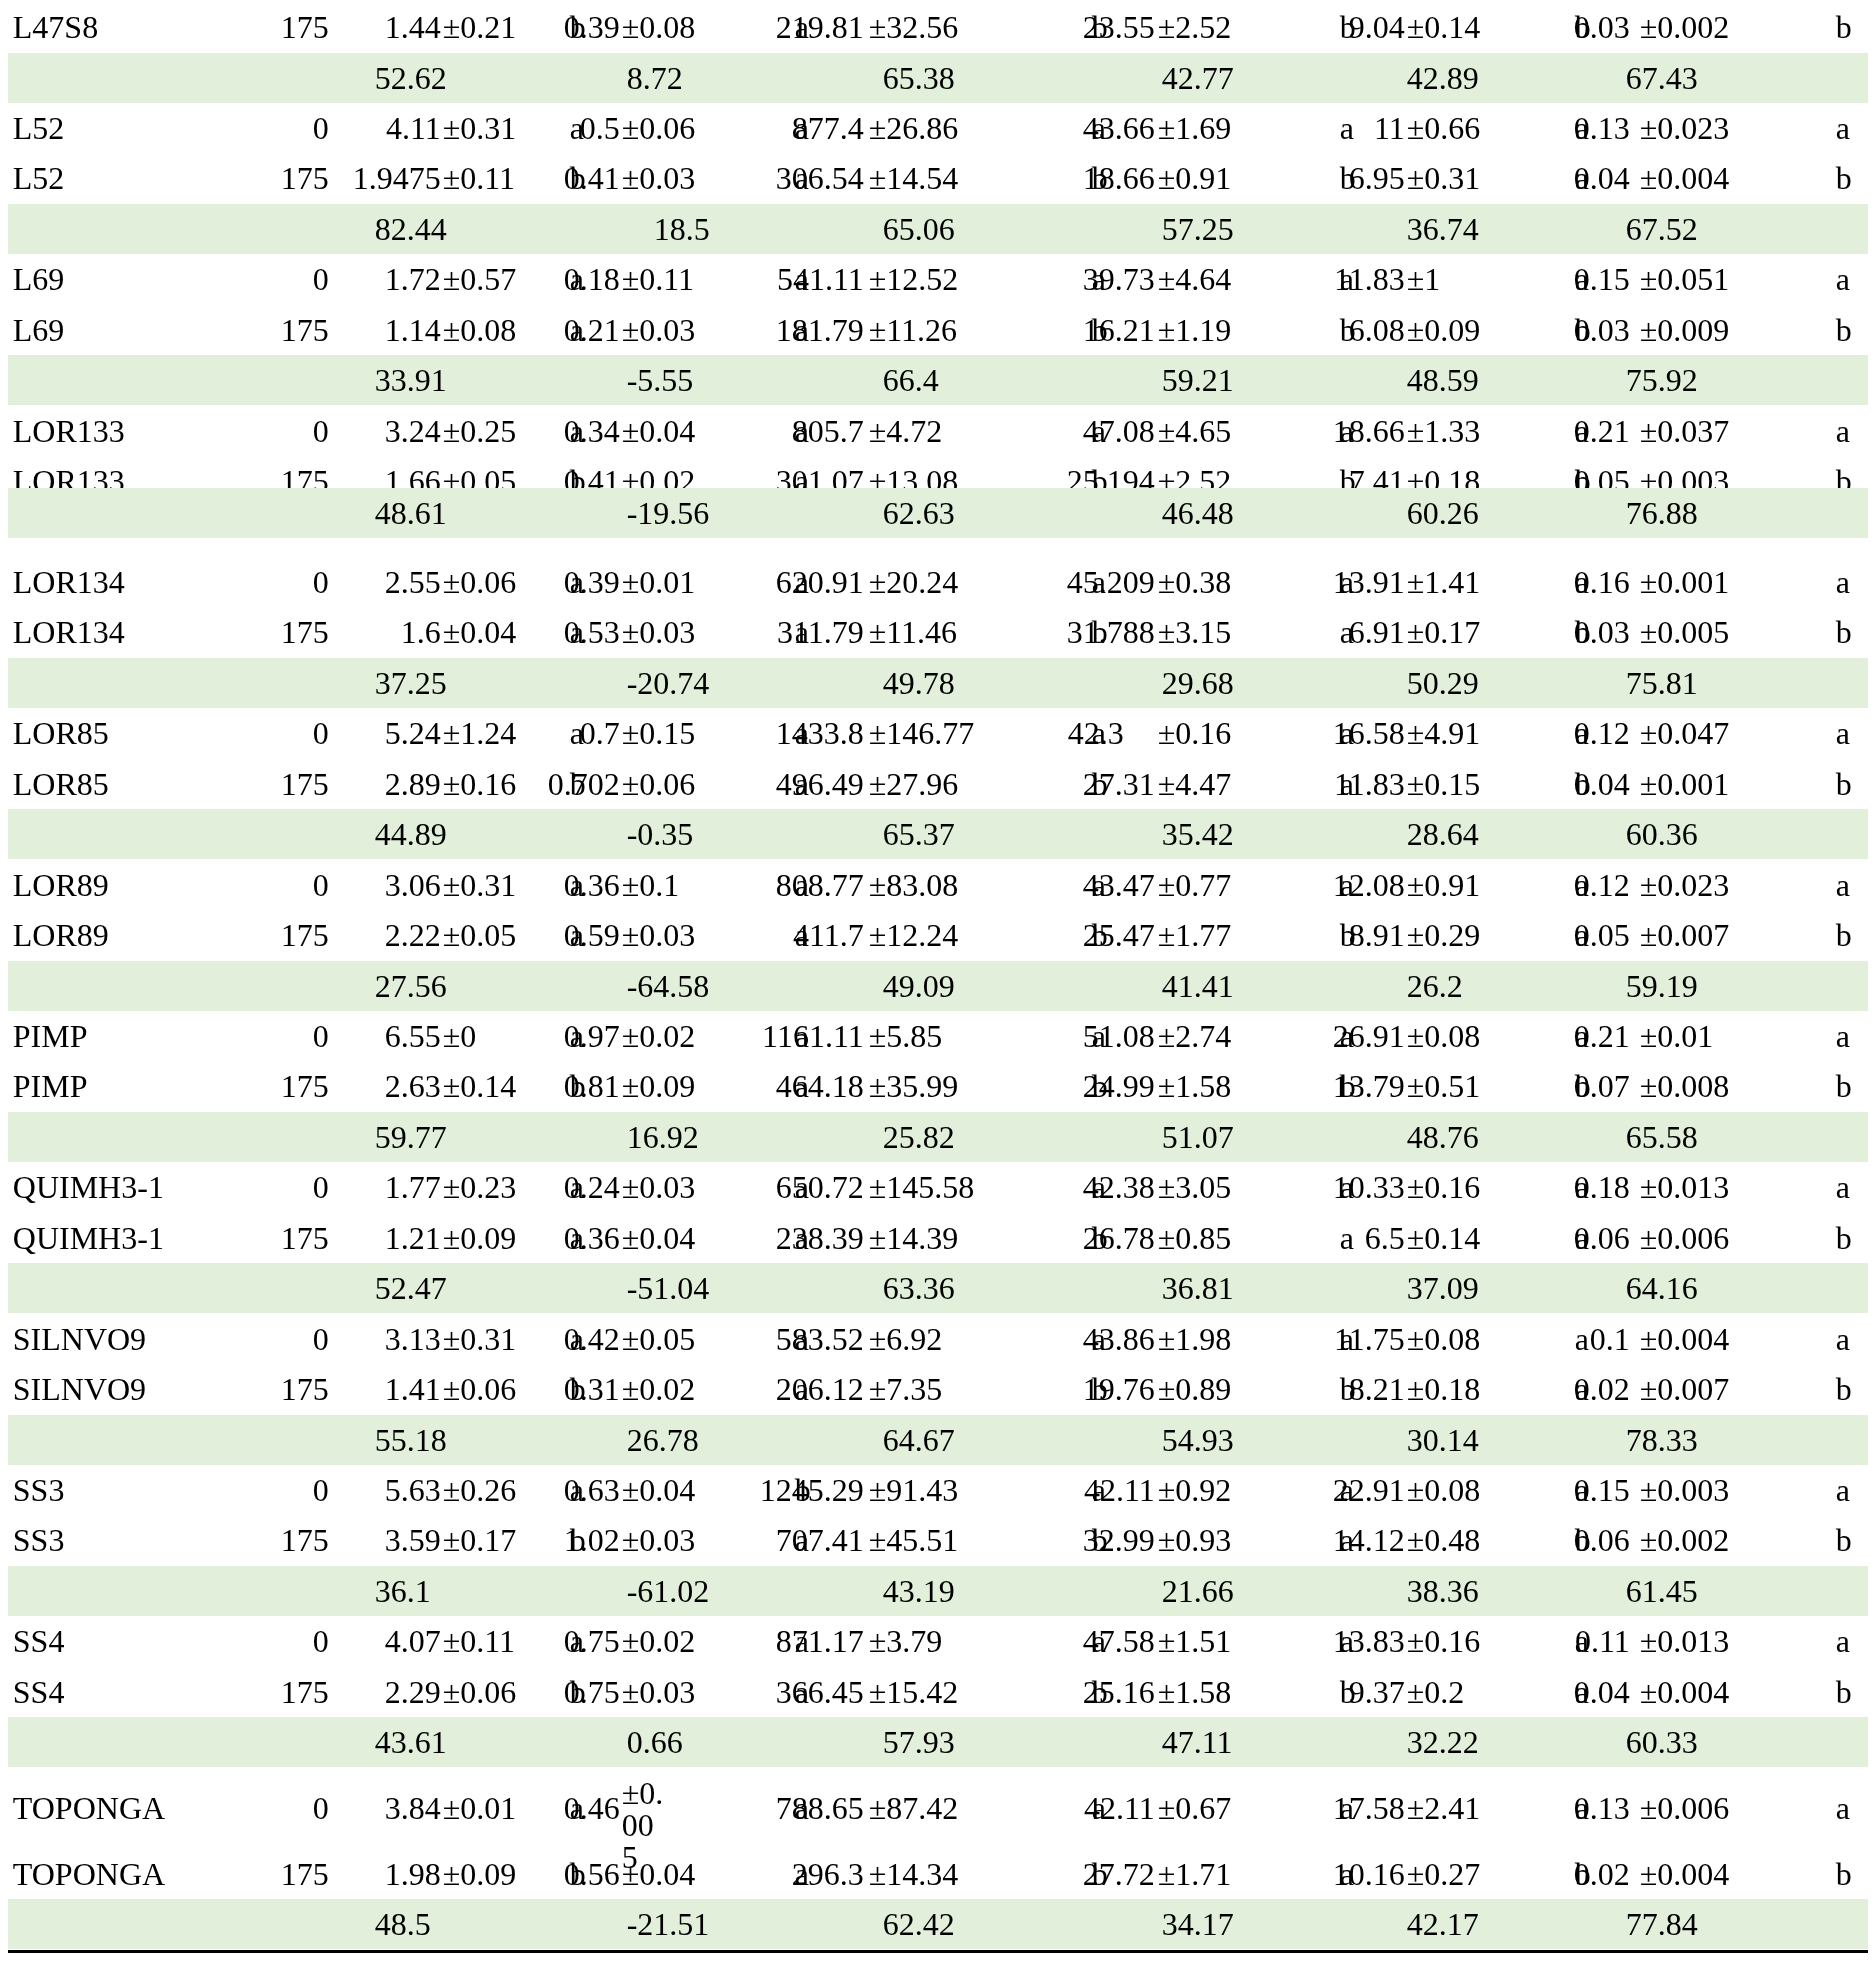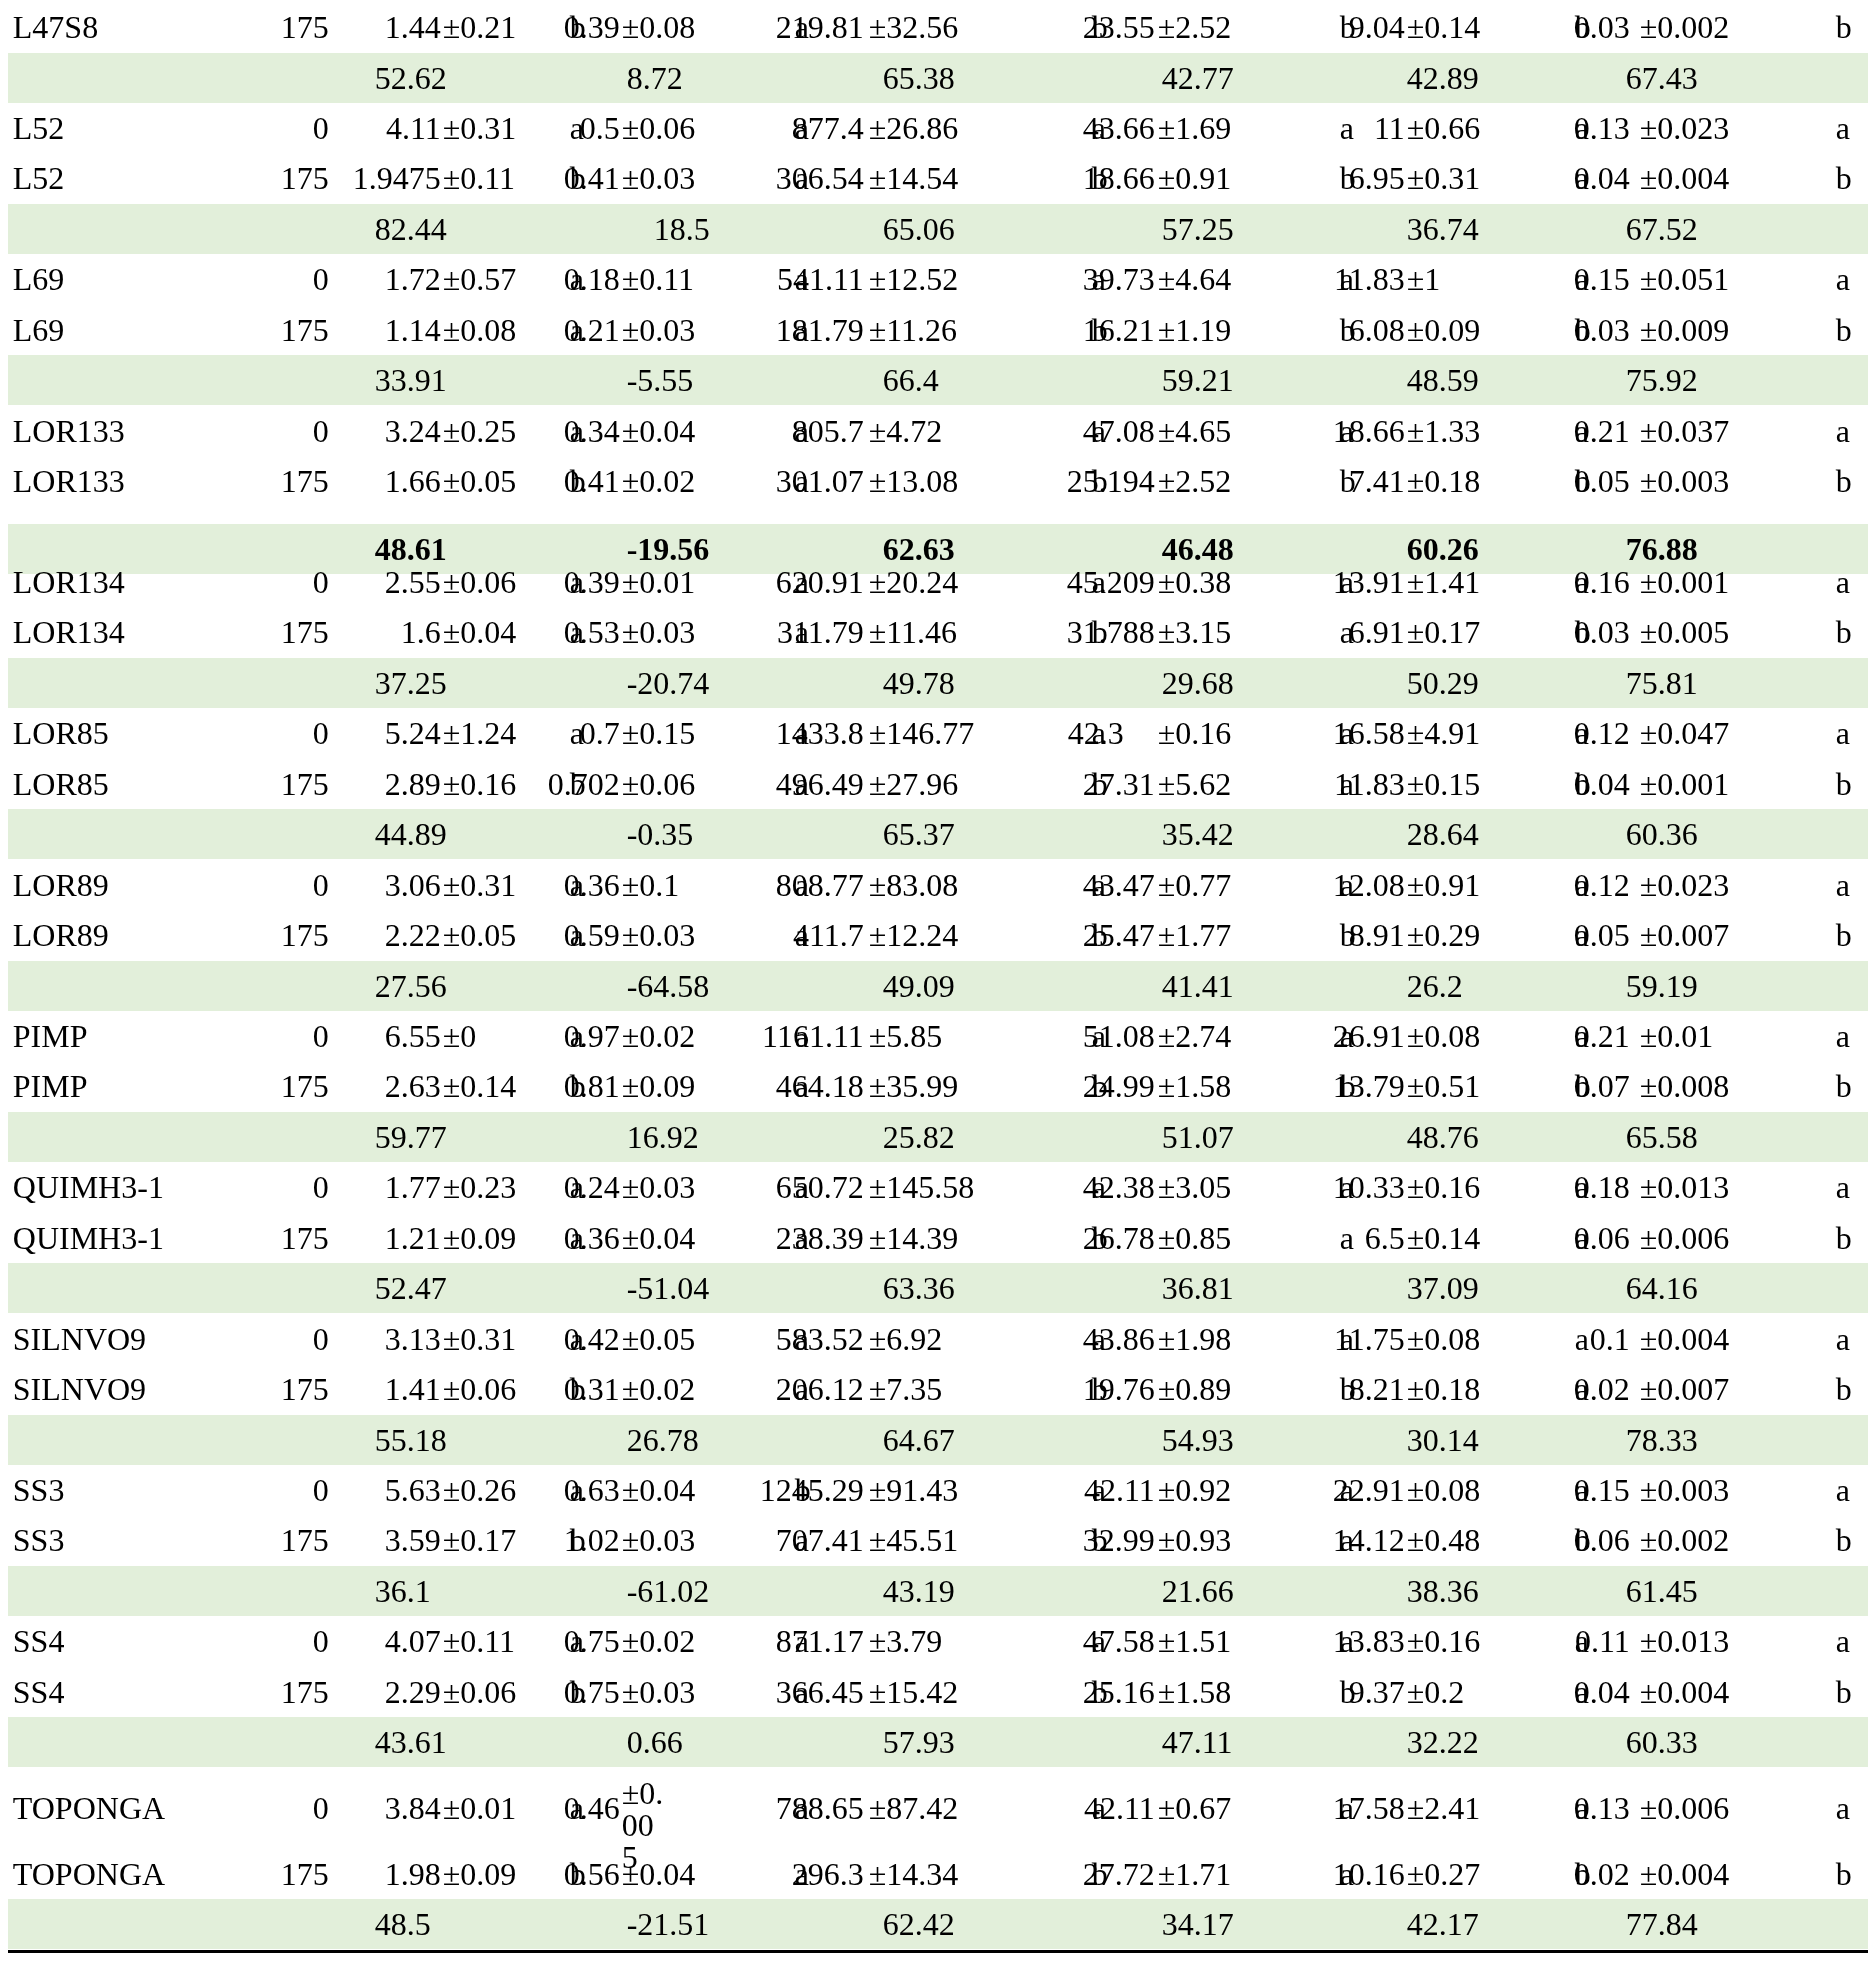--- a/index.html
+++ b/index.html
@@ -191,21 +191,21 @@
       <span class="cell r" style="right:713px;height:50px;line-height:50px">25.194</span>
       <span class="cell sd" style="left:1150px;height:50px;line-height:50px">±2.52</span>
       <span class="cell" style="left:1332px;height:50px;line-height:50px">b</span>
       <span class="cell r" style="right:463px;height:50px;line-height:50px">7.41</span>
       <span class="cell sd" style="left:1399px;height:50px;line-height:50px">±0.18</span>
       <span class="cell" style="left:1567px;height:50px;line-height:50px">b</span>
       <span class="cell r" style="right:238px;height:50px;line-height:50px">0.05</span>
       <span class="cell sd" style="left:1632px;height:50px;line-height:50px">±0.003</span>
       <span class="cell" style="left:1828px;height:50px;line-height:50px">b</span>
     </div>
-    <div class="row pct" style="top: 524px; font-weight: bold;">
+    <div class="row pct" style="top: 488px;">
       <span class="cell" style="left:367px">48.61</span>
       <span class="cell" style="left:619px">-19.56</span>
       <span class="cell" style="left:875px">62.63</span>
       <span class="cell" style="left:1154px">46.48</span>
       <span class="cell" style="left:1399px">60.26</span>
       <span class="cell" style="left:1618px">76.88</span>
     </div>
     <div class="row" style="top: 557px; height: 50px;">
       <span class="cell name" style="height:50px;line-height:50px">LOR134</span>
       <span class="cell r" style="right:1539px;height:50px;line-height:50px">0</span>
@@ -286,21 +286,21 @@
       <span class="cell r" style="right:1427px;height:50px;line-height:50px">2.89</span>
       <span class="cell sd" style="left:435px;height:50px;line-height:50px">±0.16</span>
       <span class="cell" style="left:562px;height:50px;line-height:50px">b</span>
       <span class="cell r" style="right:1248px;height:50px;line-height:50px">0.702</span>
       <span class="cell sd" style="left:614px;height:50px;line-height:50px">±0.06</span>
       <span class="cell" style="left:787px;height:50px;line-height:50px">a</span>
       <span class="cell r" style="right:1004px;height:50px;line-height:50px">496.49</span>
       <span class="cell sd" style="left:861px;height:50px;line-height:50px">±27.96</span>
       <span class="cell" style="left:1084px;height:50px;line-height:50px">b</span>
       <span class="cell r" style="right:713px;height:50px;line-height:50px">27.31</span>
-      <span class="cell sd" style="left:1150px;height:50px;line-height:50px">±5.62</span>
+      <span class="cell sd" style="left:1150px;height:50px;line-height:50px">±4.47</span>
       <span class="cell" style="left:1332px;height:50px;line-height:50px">a</span>
       <span class="cell r" style="right:463px;height:50px;line-height:50px">11.83</span>
       <span class="cell sd" style="left:1399px;height:50px;line-height:50px">±0.15</span>
       <span class="cell" style="left:1567px;height:50px;line-height:50px">b</span>
       <span class="cell r" style="right:238px;height:50px;line-height:50px">0.04</span>
       <span class="cell sd" style="left:1632px;height:50px;line-height:50px">±0.001</span>
       <span class="cell" style="left:1828px;height:50px;line-height:50px">b</span>
     </div>
     <div class="row pct" style="top: 809px;">
       <span class="cell" style="left:367px">44.89</span>

